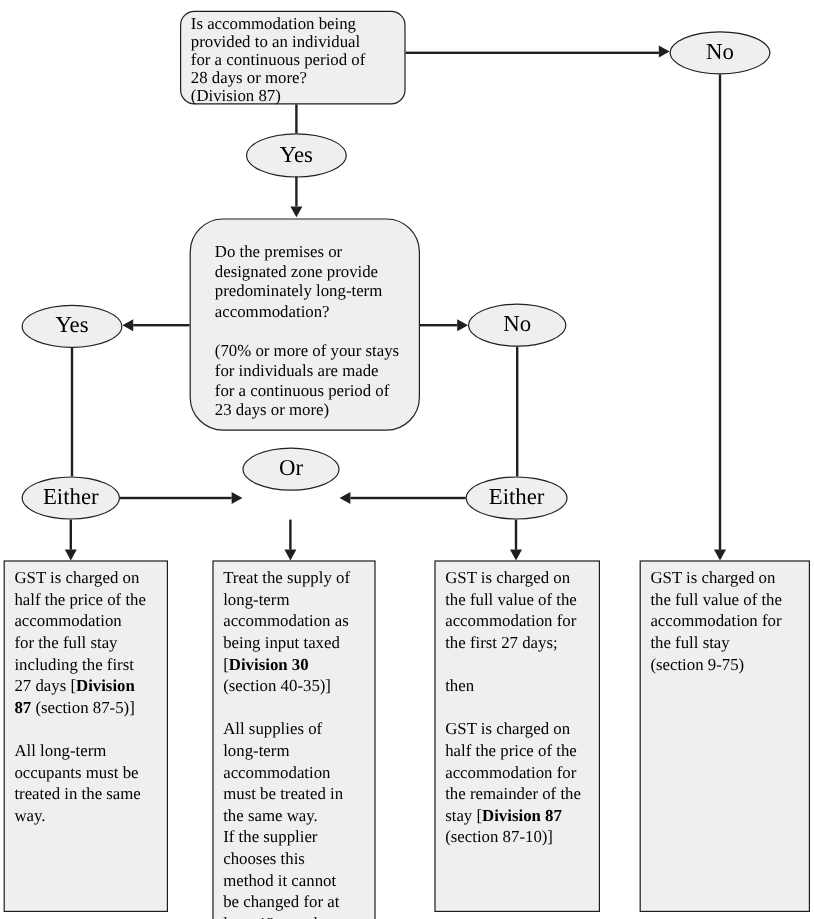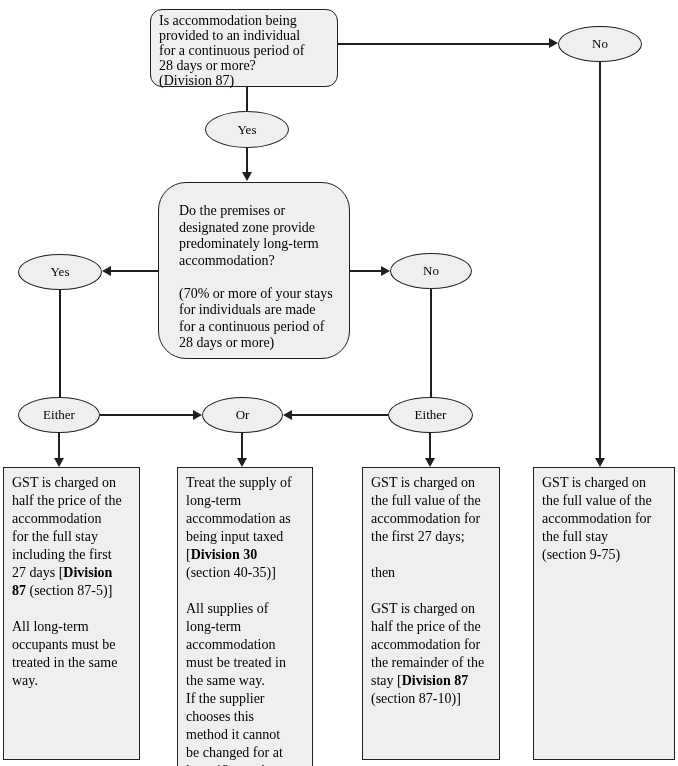--- a/index.html
+++ b/index.html
@@ -9,21 +9,21 @@
     overflow:hidden;
   }
   .shape{
     position:absolute;box-sizing:border-box;
     background:var(--shape_fill,#efefef);
     border:1.5px solid var(--line,#1f1f1f);
   }
   .ellipse{
     border-radius:50%;
     display:flex;align-items:center;justify-content:center;
-    font-size:13px;
+    font-size:19px;
   }
   .textbox{
     white-space:pre-line;
     font-size:14px;
   }
   .textbox b{font-weight:bold;}
   .hline{position:absolute;height:1.5px;background:var(--line,#1f1f1f);}
   .vline{position:absolute;width:1.5px;background:var(--line,#1f1f1f);}
   .arr{position:absolute;width:0;height:0;}
   .arr.right{border-top:5px solid transparent;border-bottom:5px solid transparent;border-left:9px solid var(--line,#1f1f1f);}
@@ -46,28 +46,28 @@
   <div class="shape ellipse" style="left:205px;top:111px;width:84px;height:37px;">Yes</div>
 
   <div class="shape textbox" style="left:158px;top:182px;width:192px;height:177px;border-radius:28px;padding:20px 6px 0 20px;line-height:16.5px;">Do the premises or
 designated zone provide
 predominately long-term
 accommodation?
 
 (70% or more of your stays
 for individuals are made
 for a continuous period of
-28 days or more)</div>
+23 days or more)</div>
 
   <div class="shape ellipse" style="left:18px;top:254px;width:84px;height:36px;">Yes</div>
 
   <div class="shape ellipse" style="left:390px;top:253px;width:82px;height:36px;">No</div>
 
   <div class="shape ellipse" style="left:18px;top:397px;width:82px;height:36px;">Either</div>
-  <div class="shape ellipse" style="left:202px;top:397px;width:81px;height:36px;">Or</div>
+  <div class="shape ellipse" style="left:202px;top:373px;width:81px;height:36px;">Or</div>
   <div class="shape ellipse" style="left:388px;top:397px;width:85px;height:36px;">Either</div>
 
   <div class="shape textbox" style="left:3px;top:467px;width:137px;height:293px;padding:6px 4px 0 8px;line-height:18px;"><span>GST is charged on
 half the price of the
 accommodation
 for the full stay
 including the first
 27 days [</span><b>Division
 87</b><span> (section 87-5)]
 

